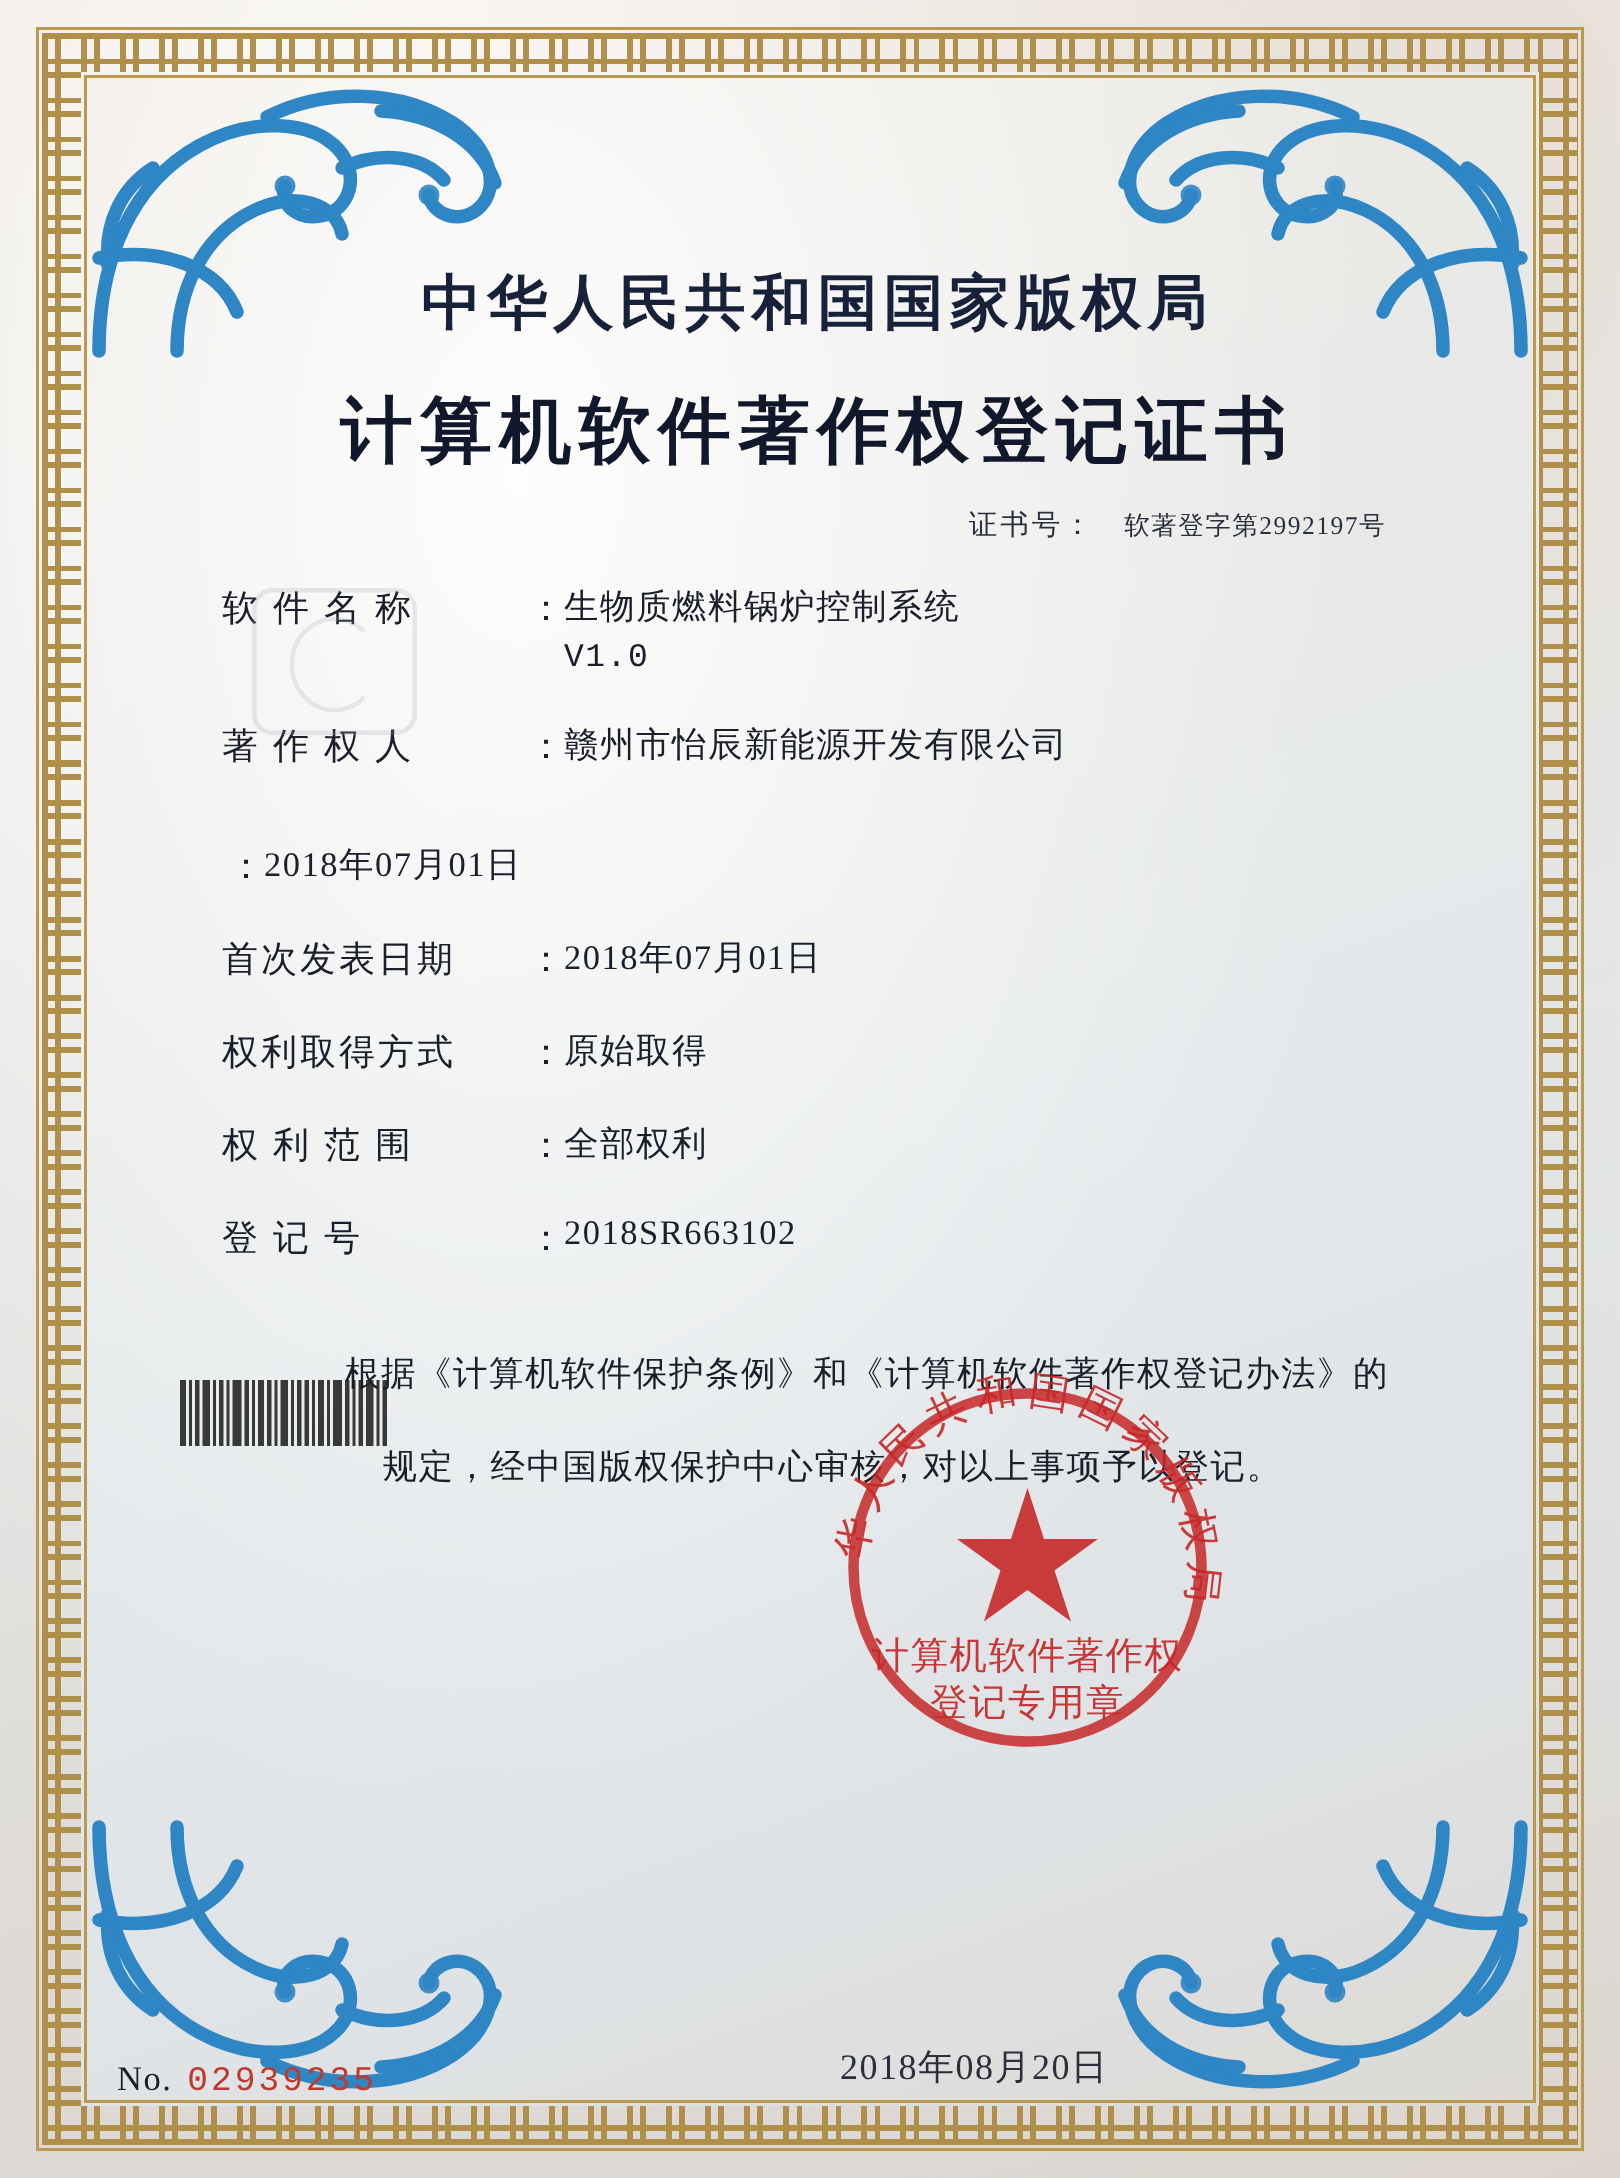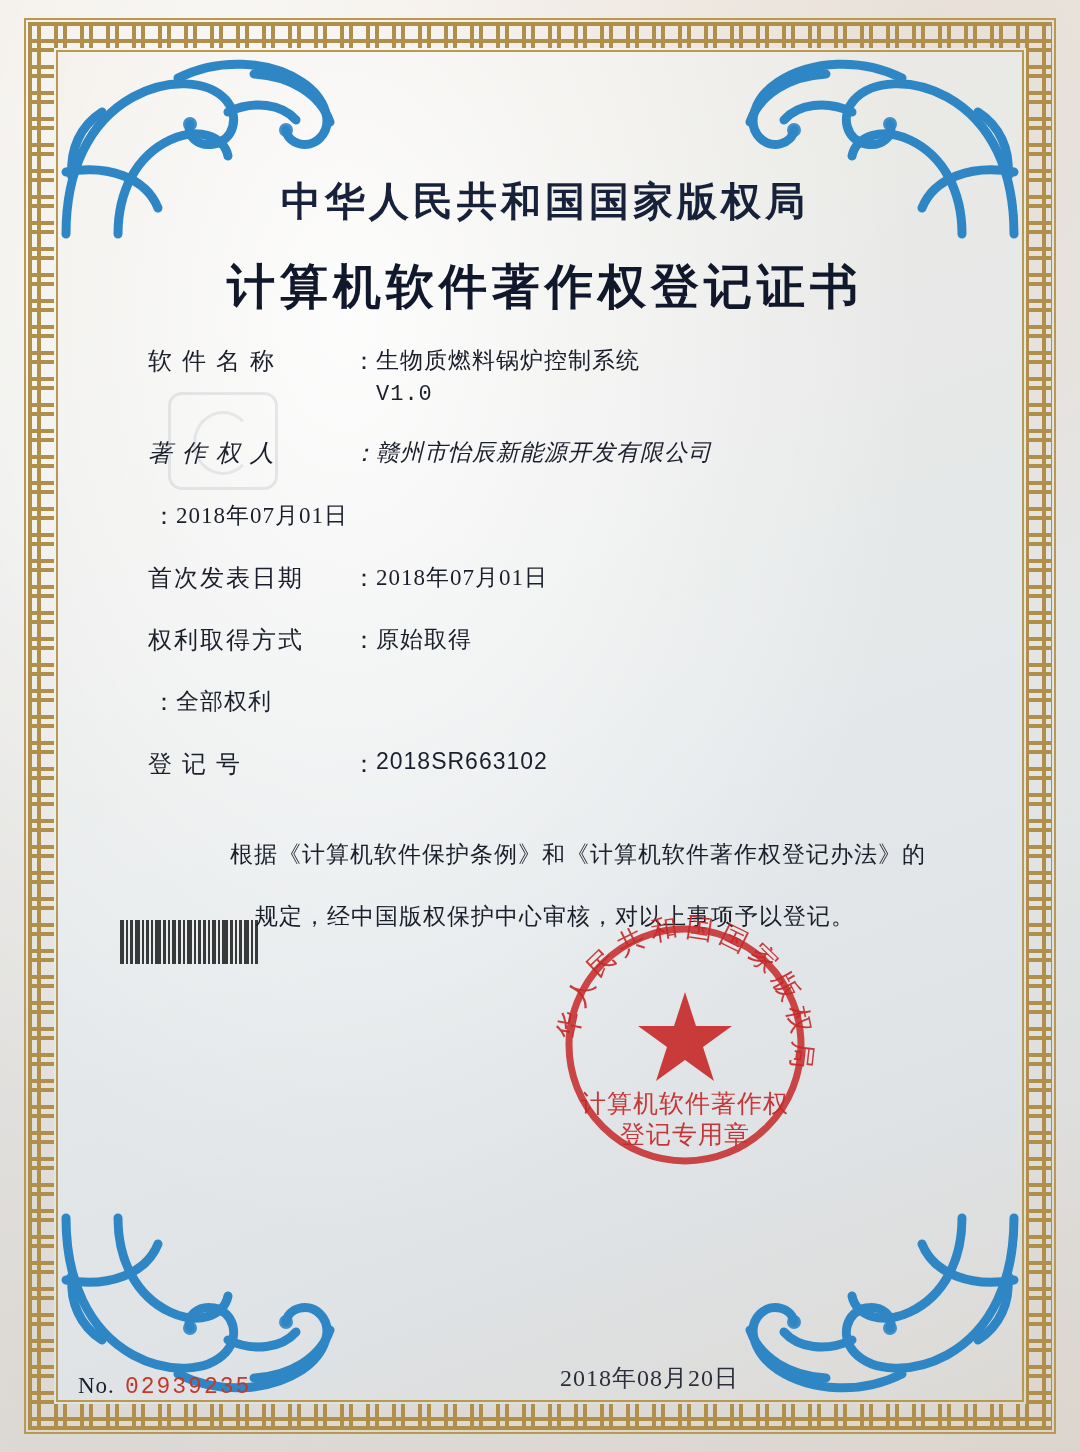--- a/index.html
+++ b/index.html
@@ -151,21 +151,21 @@
     font-size: 23px;
   }
   .field-value .sub-line {
     display: block;
     margin-top: 6px;
     font-family: "Liberation Mono", "DejaVu Sans Mono", monospace;
     font-size: 22px;
     letter-spacing: 1px;
   }
   .field-value.mono {
-    font-family: Liberation Sans, sans-serif;
+    font-family: Liberation Serif, serif;
     font-size: 23px;
   }
 
   .statement {
     margin-top: 44px;
     padding-left: 30px;
     padding-right: 10px;
     font-size: 23px;
     line-height: 62px;
     color: #1b1f2b;
@@ -332,33 +332,37 @@
     </svg>
   </div>
 
   <div class="content">
 
     <div class="title-block">
       <div class="title-1">中华人民共和国国家版权局</div>
       <div class="title-2">计算机软件著作权登记证书</div>
     </div>
 
+    <div class="cert-no-row">
+      <span class="cert-no-label">证书号：</span>
+      <span class="cert-no-value">软著登字第2992197号</span>
+    </div>
 
     <div class="fields">
 
       <div class="field-row">
         <span class="field-label">软 件 名 称</span>
         <span class="field-colon">：</span>
         <span class="field-value">
           <span>生物质燃料锅炉控制系统</span>
           <span class="sub-line">V1.0</span>
         </span>
       </div>
 
-      <div class="field-row" style="margin-bottom:31px;font-style:italic;">
+      <div class="field-row" style="margin-bottom:48px;">
         <span class="field-label">著 作 权 人</span>
         <span class="field-colon">：</span>
         <span class="field-value">赣州市怡辰新能源开发有限公司</span>
       </div>
 
       <div class="field-row">
         <span class="field-colon">：</span>
         <span class="field-value">2018年07月01日</span>
       </div>
 
@@ -368,20 +372,21 @@
         <span class="field-value">2018年07月01日</span>
       </div>
 
       <div class="field-row">
         <span class="field-label">权利取得方式</span>
         <span class="field-colon">：</span>
         <span class="field-value">原始取得</span>
       </div>
 
       <div class="field-row">
+        <span class="field-label">权 利 范 围</span>
         <span class="field-colon">：</span>
         <span class="field-value">全部权利</span>
       </div>
 
       <div class="field-row">
         <span class="field-label">登  记  号</span>
         <span class="field-colon">：</span>
         <span class="field-value mono">2018SR663102</span>
       </div>
 

